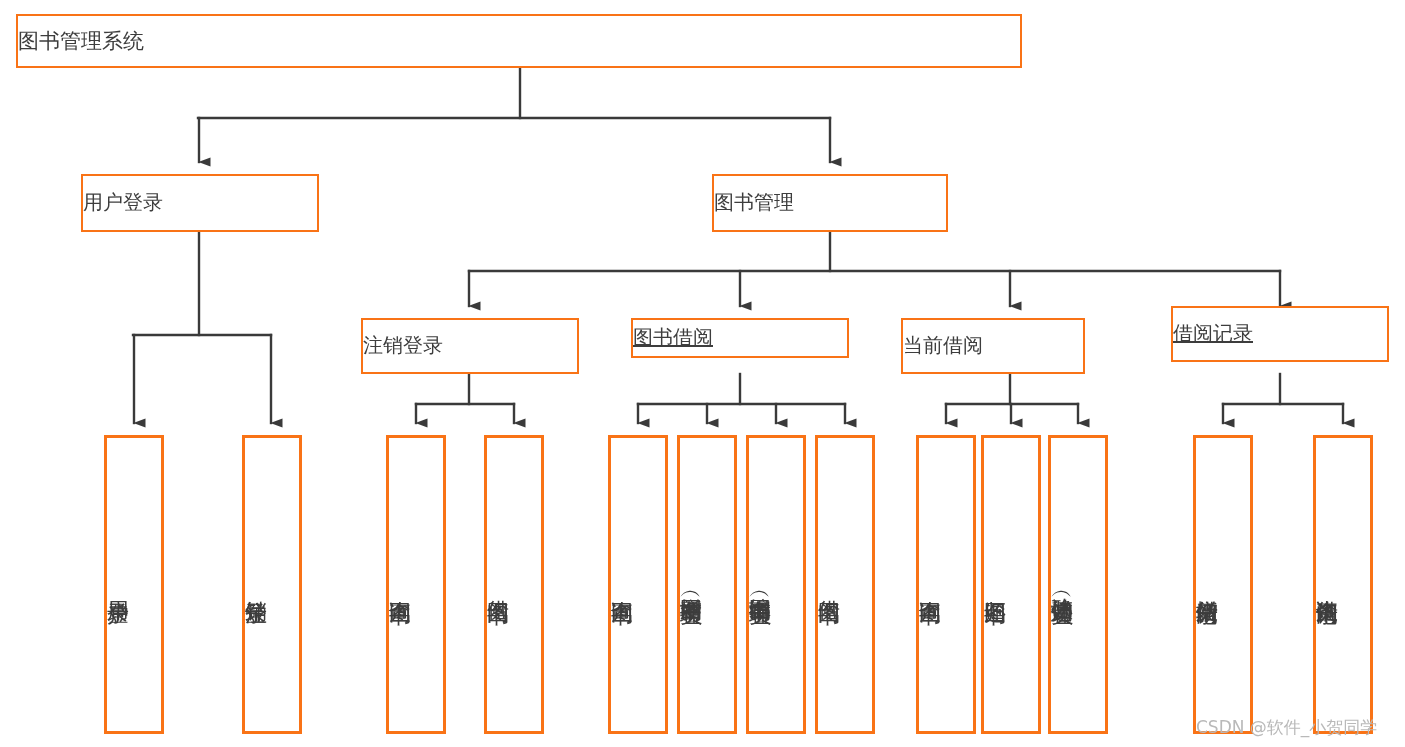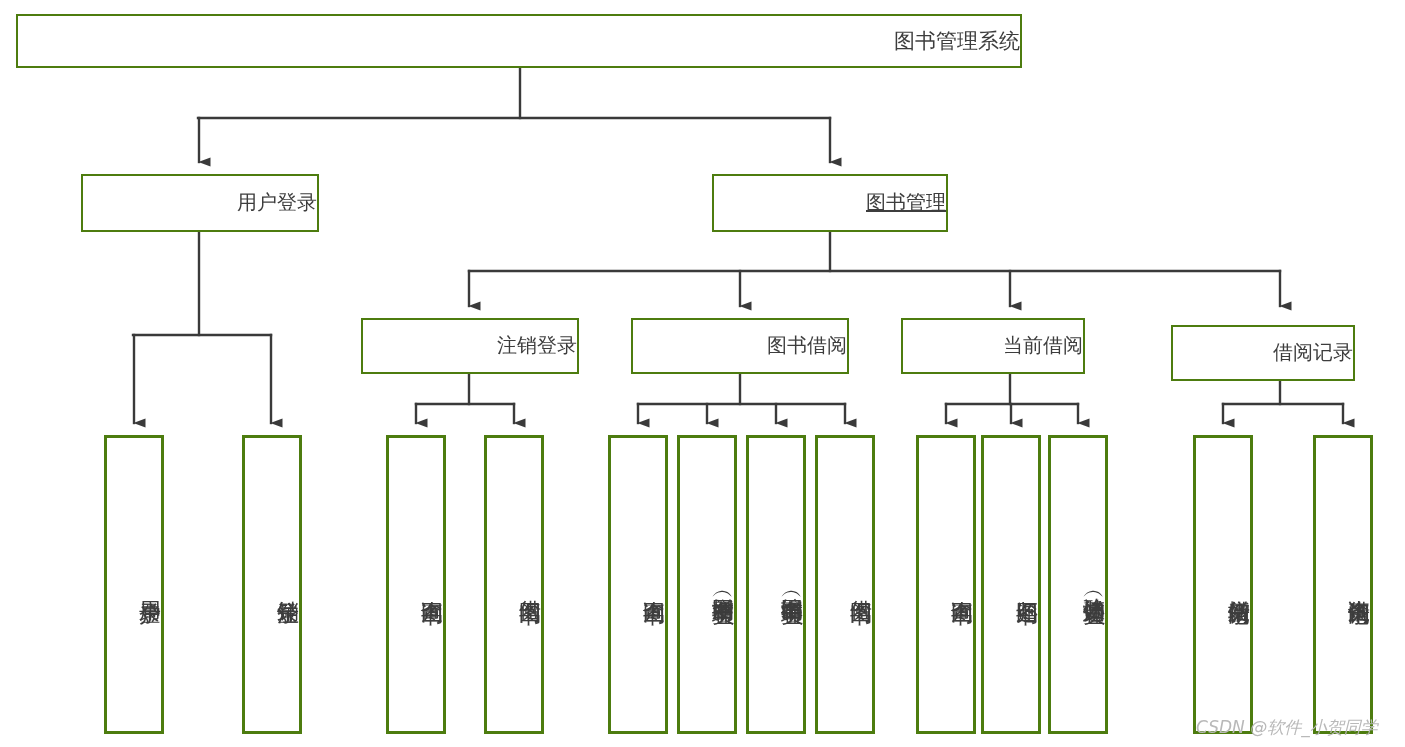--- a/index.html
+++ b/index.html
@@ -21,24 +21,24 @@
     position: absolute;
     left: 0;
     top: 0;
     width: 1405px;
     height: 747px;
   }
   .node {
     position: absolute;
     box-sizing: border-box;
     background: #ffffff;
-    border: 2px solid #4d7c0f;
+    border: 2px solid #f97316;
     display: flex;
     align-items: center;
-    justify-content: flex-end;
+    justify-content: flex-start;
     color: #3d3d3d;
     z-index: 2;
   }
   .node .label {
     display: block;
     text-align: center;
     line-height: 1.18;
     color: #3d3d3d;
   }
   .node-root .label { font-size: 21px; }
@@ -120,34 +120,34 @@
     </g>
   </svg>
 
   <div class="node node-root" style="left:16px;top:14px;width:1006px;height:54px;">
     <span class="label">图书管理系统</span>
   </div>
 
   <div class="node node-l2" style="left:81px;top:174px;width:238px;height:58px;">
     <span class="label">用户登录</span>
   </div>
-  <div class="node node-l2" style="left:712px;top:174px;width:236px;height:58px;text-decoration:underline;">
+  <div class="node node-l2" style="left:712px;top:174px;width:236px;height:58px;">
     <span class="label">图书管理</span>
   </div>
 
   <div class="node node-l3" style="left:361px;top:318px;width:218px;height:56px;">
     <span class="label">注销登录</span>
   </div>
-  <div class="node node-l3" style="left:631px;top:318px;width:218px;height:56px;">
+  <div class="node node-l3" style="left:631px;top:318px;width:218px;height:40px;text-decoration:underline;">
     <span class="label">图书借阅</span>
   </div>
   <div class="node node-l3" style="left:901px;top:318px;width:184px;height:56px;">
     <span class="label">当前借阅</span>
   </div>
-  <div class="node node-l3" style="left:1171px;top:325px;width:184px;height:56px;">
+  <div class="node node-l3" style="left:1171px;top:306px;width:218px;height:56px;text-decoration:underline;">
     <span class="label">借阅记录</span>
   </div>
 
   <div class="node node-leaf" style="left:104px;top:435px;width:60px;height:299px;">
     <span class="label">用户登录</span>
   </div>
   <div class="node node-leaf" style="left:242px;top:435px;width:60px;height:299px;">
     <span class="label">注销登录</span>
   </div>
   <div class="node node-leaf" style="left:386px;top:435px;width:60px;height:299px;">
@@ -177,15 +177,15 @@
   <div class="node node-leaf" style="left:1048px;top:435px;width:60px;height:299px;">
     <span class="label">确认归还（管理员）</span>
   </div>
   <div class="node node-leaf" style="left:1193px;top:435px;width:60px;height:299px;">
     <span class="label">新增借阅记录</span>
   </div>
   <div class="node node-leaf" style="left:1313px;top:435px;width:60px;height:299px;">
     <span class="label">查询借阅记录</span>
   </div>
 
-  <div class="watermark" style="left:1196px;top:716px;font-style:italic;">CSDN @软件_小贺同学</div>
+  <div class="watermark" style="left:1196px;top:716px;">CSDN @软件_小贺同学</div>
 
 </div>
 
 </body></html>

